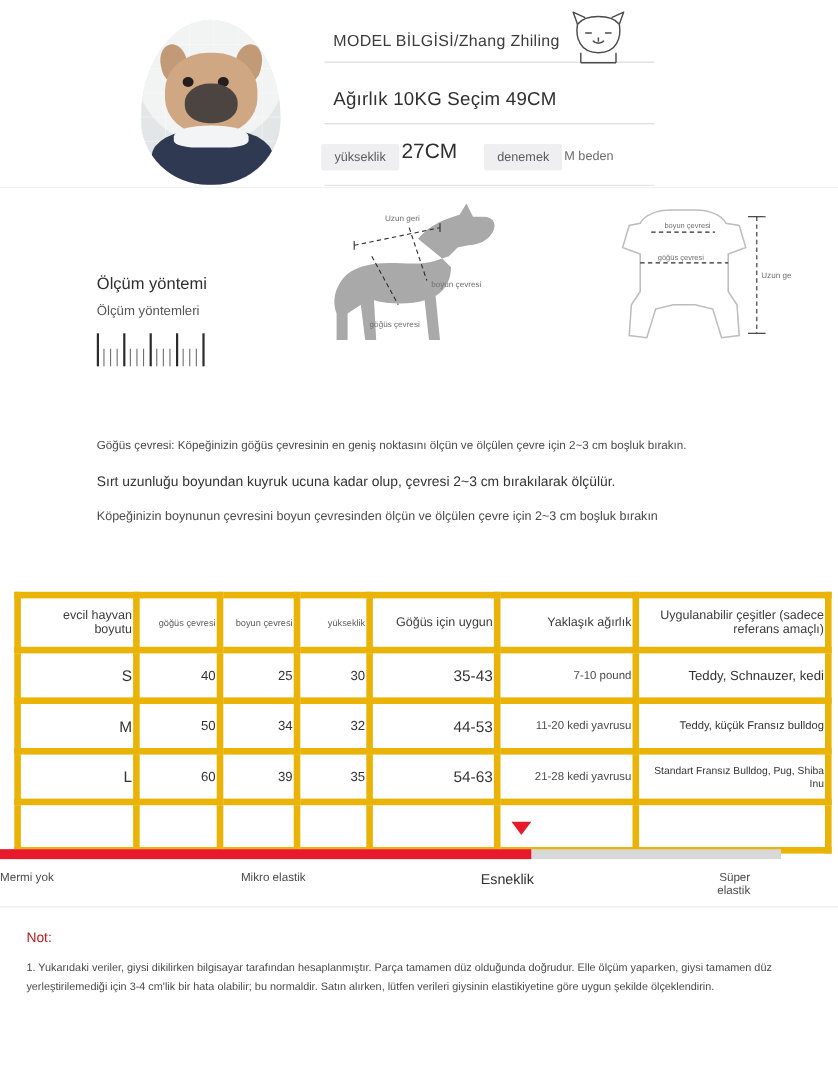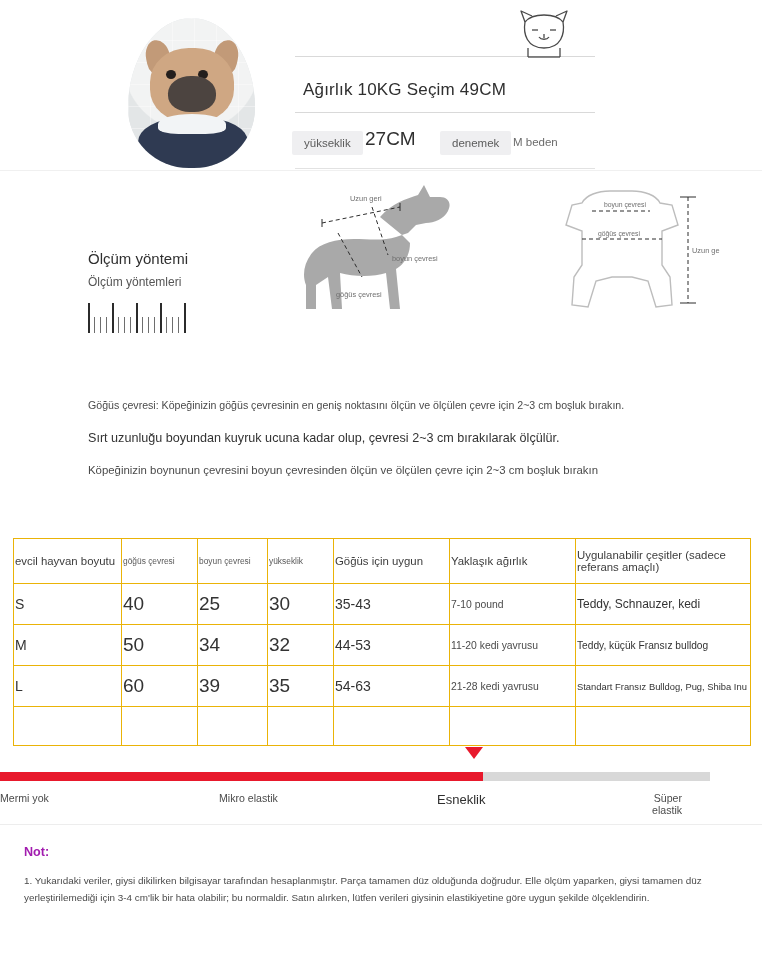--- a/index.html
+++ b/index.html
@@ -94,26 +94,26 @@
 
   
   .paras{position:absolute;left:0;top:385px;width:762px;}
   .paras .p1{position:absolute;left:88px;top:14px;font-size:10.6px;color:#4a4a4a;}
   .paras .p2{position:absolute;left:88px;top:46px;font-size:12.6px;color:#333;}
   .paras .p3{position:absolute;left:88px;top:79px;font-size:11.4px;color:#4a4a4a;}
 
   
   .tbl-wrap{position:absolute;left:13px;top:538px;width:737px;}
   table{border-collapse:collapse;width:737px;table-layout:fixed;}
-  th,td{border:1px solid #eab308;text-align:left;color:#333;}
+  th,td{border:6px solid #eab308;text-align:right;color:#333;}
   thead th{height:42px;font-weight:400;font-size:11.4px;color:#3c3c3c;}
   thead th.sm{font-size:8.4px;color:#5a5a5a;}
   tbody td{height:38px;}
   td.size{font-size:14px;}
-  td.num{font-size:19px;}
+  td.num{font-size:12px;}
   td.fit{font-size:14px;}
   td.approx{font-size:10.4px;color:#4b4b4b;}
   td.breeds{font-size:12px;}
   td.breeds.small{font-size:10.2px;}
   td.breeds.xsmall{font-size:9.4px;}
   tbody tr.empty td{height:36px;}
   col.c1{width:108px;} col.c2{width:76px;} col.c3{width:70px;}
   col.c4{width:66px;} col.c5{width:116px;} col.c6{width:126px;} col.c7{width:175px;}
 
   
@@ -126,21 +126,21 @@
   .bar-fill{position:absolute;left:0;top:27px;width:481px;height:9px;background:#e8192c;}
   .elab{position:absolute;top:47px;font-size:10.6px;color:#4b4b4b;}
   .elab.l1{left:0;}
   .elab.l2{left:219px;}
   .elab.l3{left:437px;font-size:13px;color:#2f2f2f;}
   .elab.l4{left:652px;}
 
   
   .note-sep{position:absolute;left:0;top:824px;width:762px;height:1px;background:#ededed;}
   .note{position:absolute;left:24px;top:845px;width:714px;}
-  .note-title{font-size:12.6px;color:#a21caf;margin-bottom:13px;font-weight:bold;}
+  .note-title{font-size:12.6px;color:#b91c1c;margin-bottom:13px;}
   .note-1{font-size:9.9px;color:#4a4a4a;line-height:1.75;}
   .note-2{font-size:9.9px;color:#4a4a4a;line-height:1.75;margin-top:9px;}
   .note-3{font-size:7.2px;color:#8a8a8a;margin-top:2px;}
 </style>
 </head>
 <body>
 
 <div class="page">
 
   <div class="model-block">
@@ -151,20 +151,21 @@
       <div class="ear-l"></div>
       <div class="ear-r"></div>
       <div class="head"></div>
       <div class="eye-l"></div>
       <div class="eye-r"></div>
       <div class="face"></div>
       <div class="body"></div>
       <div class="collar"></div>
     </div>
 
+    <div class="model-title">MODEL BİLGİSİ/Zhang Zhiling</div>
     <div class="title-underline"></div>
 
     <svg class="frenchie-logo" viewBox="0 0 58 52">
       <g fill="none" stroke="#4a4a4a" stroke-width="1.3" stroke-linejoin="round">
         <path d="M10 14 L6 3 L17 8"></path>
         <path d="M48 14 L52 3 L41 8"></path>
         <path d="M10 14 C8 26 12 40 29 40 C46 40 50 26 48 14 C44 9 36 7 29 7 C22 7 14 9 10 14 Z"></path>
         <path d="M17 22 L23 22"></path>
         <path d="M35 22 L41 22"></path>
         <path d="M24 29 C26 32 32 32 34 29"></path>

